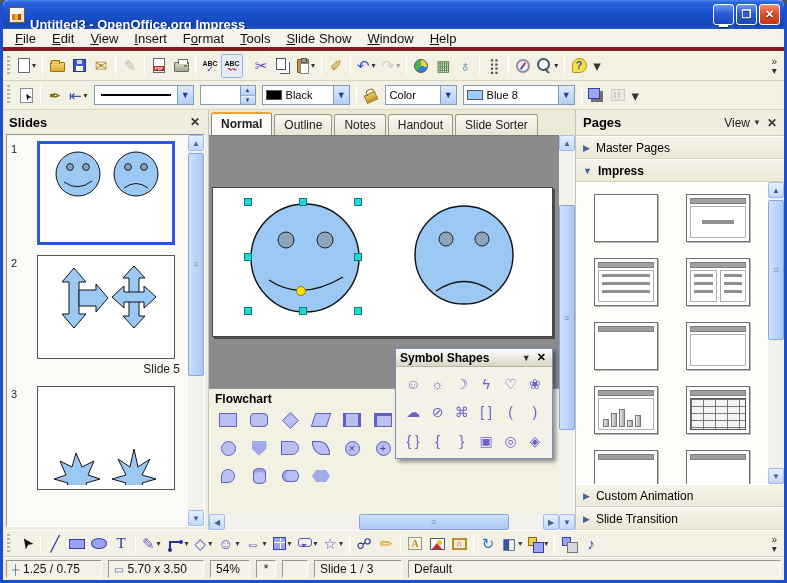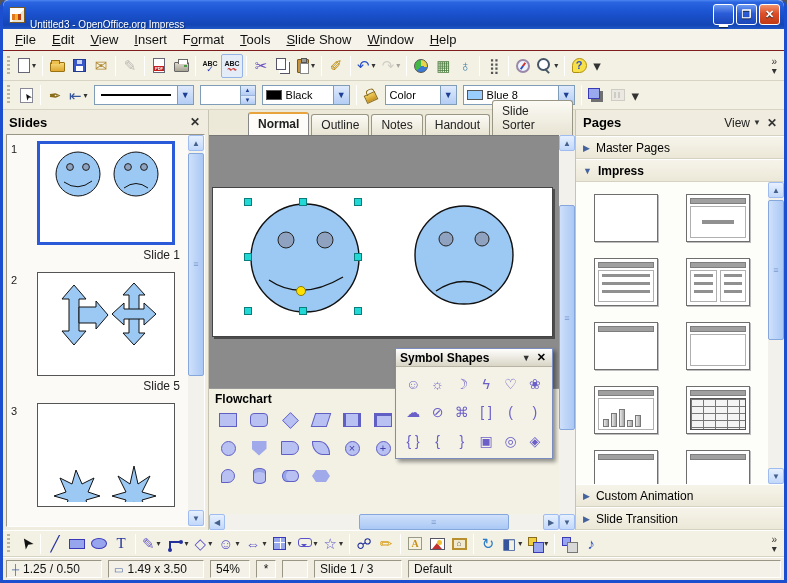--- a/index.html
+++ b/index.html
@@ -10,31 +10,31 @@
          background:#ece9d8; overflow:hidden; position:relative; }
 
   
   .titlebar { height:29px; flex:none; display:flex; align-items:center; padding:0 4px 0 6px;
     background:linear-gradient(180deg,#4a86f0 0%,#2a64e0 8%,#1c54d2 40%,#1345b4 86%,#2157c6 100%);
     border-radius:6px 6px 0 0; }
   .app-icon { width:16px; height:16px; flex:none; margin-right:5px; background:linear-gradient(135deg,#fff 55%,#e8e2d0 55%);
     border:1px solid #7a5a20; position:relative; }
   .app-icon::after { content:""; position:absolute; left:2px; top:6px; width:9px; height:6px;
     background:linear-gradient(90deg,#e07820 0 3px,#f0b030 3px 6px,#c04010 6px 9px); }
-  .title-text { color:#fff; font-weight:normal; font-size:10px; text-shadow:1px 1px 1px #0a2a6a; flex:1;
+  .title-text { color:#fff; font-weight:bold; font-size:13px; text-shadow:1px 1px 1px #0a2a6a; flex:1;
     white-space:nowrap; overflow:hidden;margin-top:20px; }
   .winbtn { width:21px; height:21px; margin-left:2px; flex:none; border:1px solid #fff; border-radius:3px;
     color:#fff; font-size:11px; font-weight:bold; display:flex; align-items:center; justify-content:center;
     background:linear-gradient(180deg,#6d9af0,#2b5cd8 45%,#1a46b8); text-shadow:0 1px 1px #123; }
   .winbtn.close { background:linear-gradient(180deg,#f0926c,#dd4f28 45%,#c03a14); }
   .winbtn .mini { align-self:flex-end; margin-bottom:2px; line-height:4px; }
 
   
   .menubar { height:22px; flex:none; display:flex; align-items:center; background:#f5f3ea;
-    border-bottom:1px solid #7f1d1d; padding-left:4px; font-size:13px; }
+    border-bottom:4px solid #7f1d1d; padding-left:4px; font-size:13px; }
   .menu-item { padding:2px 8px; color:#111; }
   .menu-item u { text-decoration:underline; }
 
   
   .toolbar { flex:none; display:flex; align-items:center; background:#f3f1e4;
     border-bottom:1px solid #d8d4c4; padding:1px 4px 1px 2px; }
   .toolbar.tb1 { height:30px; }
   .toolbar.tb2 { height:29px; }
   .toolbar.tbd { height:27px; border-top:1px solid #fff; }
   .grip { width:5px; height:20px; flex:none; margin:0 4px 0 1px;
@@ -151,21 +151,21 @@
   .sthumb { border:1px solid #86a7dc; border-radius:2px; background:linear-gradient(90deg,#cfe0fb,#aac8f5); position:relative; }
   .sbar.h .sthumb { background:linear-gradient(180deg,#cfe0fb,#aac8f5); }
   .sthumb::after { content:"≡"; position:absolute; inset:0; display:flex; align-items:center; justify-content:center; color:#7a9ad0; font-size:9px; }
   .strack { flex:1; position:relative; }
 
   
   .center { flex:1; display:flex; flex-direction:column; min-width:0; }
   .tabsbar { height:25px; flex:none; display:flex; align-items:flex-end; padding-left:2px; background:#ece9d8; }
   .tab { font-size:12px; padding:3px 9px; margin-right:2px; border:1px solid #9a9686; border-bottom:none;
     border-radius:3px 3px 0 0; background:linear-gradient(180deg,#fbfaf4,#e8e4d4); color:#222; }
-  .tab.active { font-weight:bold; background:#fdfcf8; border-color:#888; border-top:2px solid #e8a33d; padding-bottom:4px;margin-left:37px; }
+  .tab.active { font-weight:bold; background:#fdfcf8; border-color:#888; border-top:2px solid #e8a33d; padding-bottom:4px; }
   .workzone { flex:1; display:flex; min-height:0; }
   .canvas-col { flex:1; display:flex; flex-direction:column; min-width:0; }
   .canvas { flex:1; background:#8b8b8b; position:relative; overflow:hidden; border-top:1px solid #777; }
   .slide-page { position:absolute; left:3px; top:51px; width:341px; height:150px; background:#fff;
     border:1px solid #444; box-shadow:2px 2px 0 rgba(0,0,0,.45); }
   .handle { position:absolute; width:8px; height:8px; background:#22d8d4; border:1px solid #0a7d7d; }
   .adj-handle { position:absolute; width:10px; height:10px; border-radius:50%; background:#ffe000; border:1px solid #8a7a00; }
 
   
   .flowchart-panel { position:absolute; left:0; right:0; bottom:0; height:126px; background:#f3f1e4;
@@ -431,21 +431,20 @@
                 <div class="slide-thumb"><svg width="132" height="98" viewBox="0 0 132 98">
                     <circle cx="38" cy="30" r="22" fill="#9cc9f3" stroke="#111"></circle>
                     <circle cx="30" cy="23" r="3.4" fill="#8fa3c0" stroke="#222"></circle>
                     <circle cx="46" cy="23" r="3.4" fill="#8fa3c0" stroke="#222"></circle>
                     <path d="M24,38 Q38,48 52,37" fill="none" stroke="#111"></path>
                     <circle cx="96" cy="30" r="22" fill="#9cc9f3" stroke="#111"></circle>
                     <circle cx="88" cy="23" r="3.4" fill="#8fa3c0" stroke="#222"></circle>
                     <circle cx="104" cy="23" r="3.4" fill="#8fa3c0" stroke="#222"></circle>
                     <path d="M84,44 Q96,35 108,44" fill="none" stroke="#111"></path>
                   </svg></div>
-                <div class="slide-label">Slide 1</div>
               </div>
             </div>
             <div class="slide-item">
               <span class="slide-num">2</span>
               <div class="slide-body">
                 <div class="slide-thumb"><svg width="132" height="98" viewBox="0 0 132 98">
                     <polygon points="36,12 48,26 41,26 41,58 48,58 36,72 24,58 31,58 31,26 24,26" fill="#9cc9f3" stroke="#111"></polygon>
                     <polygon points="41,34 58,34 58,28 70,42 58,56 58,50 41,50" fill="#9cc9f3" stroke="#111"></polygon>
                     <polygon points="96,10 107,22 101,22 101,60 107,60 96,72 85,60 91,60 91,22 85,22" fill="#9cc9f3" stroke="#111"></polygon>
                     <polygon points="74,41 86,30 86,36 106,36 106,30 118,41 106,52 106,46 86,46 86,52" fill="#9cc9f3" stroke="#111"></polygon>
@@ -791,25 +790,25 @@
       </span>
     <span class="tb-overflow">
       <span>»</span>
         <span>▾</span>
     </span>
   </div>
 
   <div class="statusbar">
     <span class="seg" style="width:96px">
         <span class="segicon">┼</span>
-        <span>1.25 / 0.50</span>
+        <span>1.25 / 0.75</span>
       </span>
     <span class="seg" style="width:96px">
         <span class="segicon">▭</span>
-        <span>1.49 x 3.50</span>
+        <span>5.70 x 3.50</span>
       </span>
     <span class="seg" style="width:40px">
         <span>54%</span>
       </span>
     <span class="seg" style="width:20px;justify-content:center">
         <span>*</span>
       </span>
     <span class="seg" style="width:26px">
         <span></span>
       </span>

